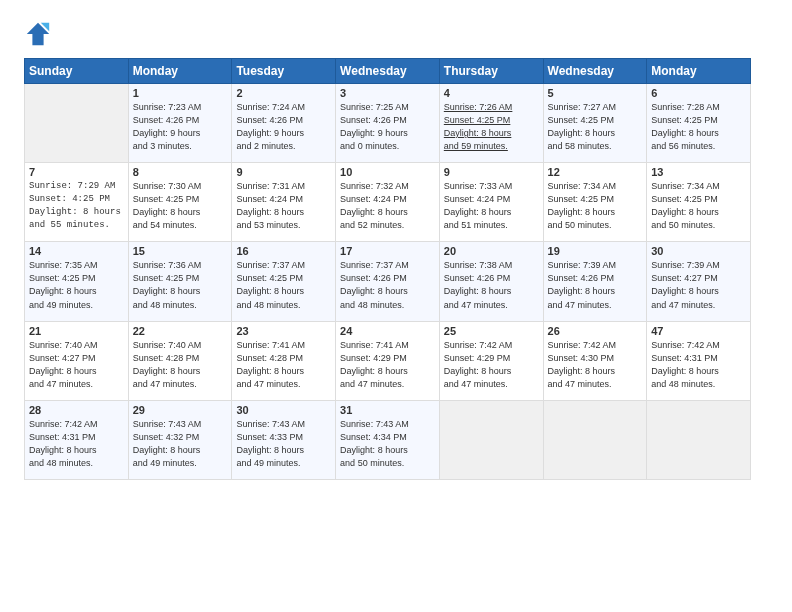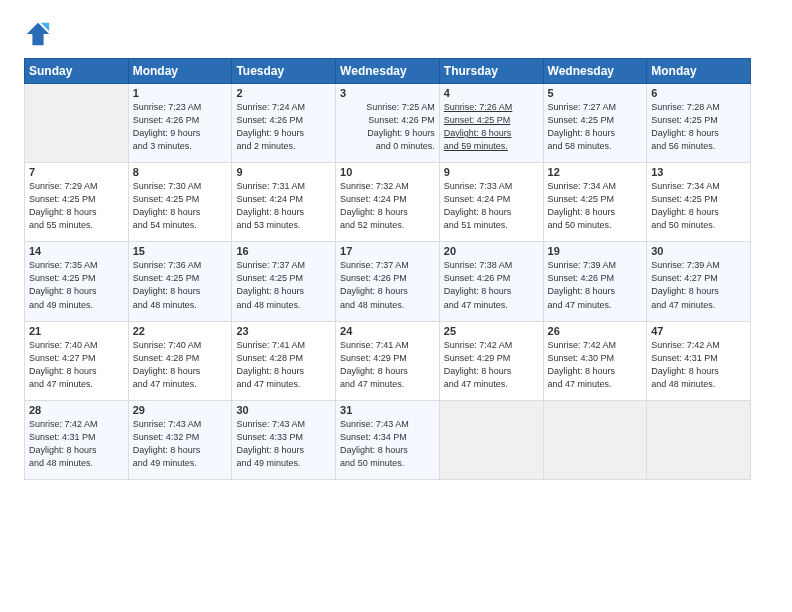--- a/index.html
+++ b/index.html
@@ -147,21 +147,21 @@
           </td>
           <td>
             <span class="day-number">2</span>
             <div class="day-info" style="white-space: pre-line;">Sunrise: 7:24 AM
 Sunset: 4:26 PM
 Daylight: 9 hours
 and 2 minutes.</div>
           </td>
           <td>
             <span class="day-number">3</span>
-            <div class="day-info" style="white-space: pre-line; text-align: right;">Sunrise: 7:25 AM
+            <div class="day-info" style="white-space: pre-line;">Sunrise: 7:25 AM
 Sunset: 4:26 PM
 Daylight: 9 hours
 and 0 minutes.</div>
           </td>
           <td>
             <span class="day-number">4</span>
             <div class="day-info" style="white-space: pre-line; text-decoration: underline;">Sunrise: 7:26 AM
 Sunset: 4:25 PM
 Daylight: 8 hours
 and 59 minutes.</div>
@@ -177,21 +177,21 @@
             <span class="day-number">6</span>
             <div class="day-info" style="white-space: pre-line;">Sunrise: 7:28 AM
 Sunset: 4:25 PM
 Daylight: 8 hours
 and 56 minutes.</div>
           </td>
         </tr>
         <tr>
           <td>
             <span class="day-number">7</span>
-            <div class="day-info" style="white-space: pre-line;">Sunrise: 7:29 AM
+            <div class="day-info" style="white-space: pre-line; font-family: Liberation Mono, monospace;">Sunrise: 7:29 AM
 Sunset: 4:25 PM
 Daylight: 8 hours
 and 55 minutes.</div>
           </td>
           <td>
             <span class="day-number">8</span>
             <div class="day-info" style="white-space: pre-line;">Sunrise: 7:30 AM
 Sunset: 4:25 PM
 Daylight: 8 hours
 and 54 minutes.</div>

